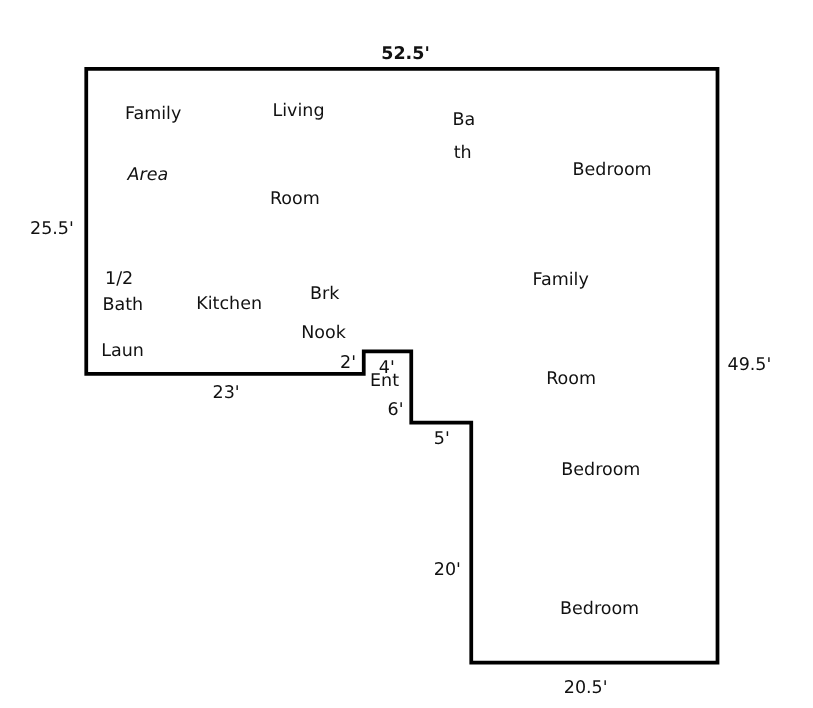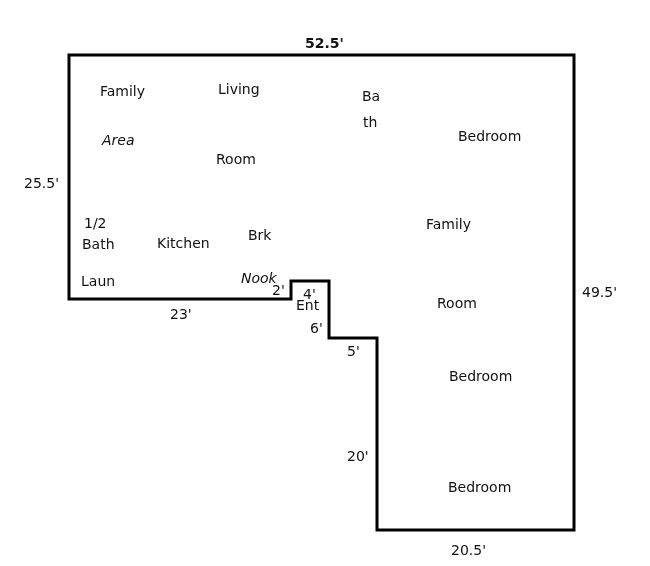--- a/index.html
+++ b/index.html
@@ -53,18 +53,18 @@
 <div class="lbl" style="left:218px; top:81px;">Living</div>
 <div class="lbl" style="left:216px; top:151px;">Room</div>
 <div class="lbl" style="left:362px; top:88px;">Ba</div>
 <div class="lbl" style="left:363px; top:114px;">th</div>
 <div class="lbl" style="left:458px; top:128px;">Bedroom</div>
 <div class="lbl" style="left:84px; top:215px;">1/2</div>
 <div class="lbl" style="left:82px; top:236px;">Bath</div>
 <div class="lbl" style="left:81px; top:273px;">Laun</div>
 <div class="lbl" style="left:157px; top:235px;">Kitchen</div>
 <div class="lbl" style="left:248px; top:227px;">Brk</div>
-<div class="lbl" style="left:241px; top:270px;font-style:italic;">Nook</div>
+<div class="lbl" style="left:241px; top:258px;">Nook</div>
 <div class="lbl" style="left:296px; top:256px;margin-top:41px;">Ent</div>
 <div class="lbl" style="left:426px; top:216px;">Family</div>
 <div class="lbl" style="left:437px; top:295px;">Room</div>
 <div class="lbl" style="left:449px; top:368px;">Bedroom</div>
 <div class="lbl" style="left:448px; top:479px;">Bedroom</div>
 
 </body></html>

